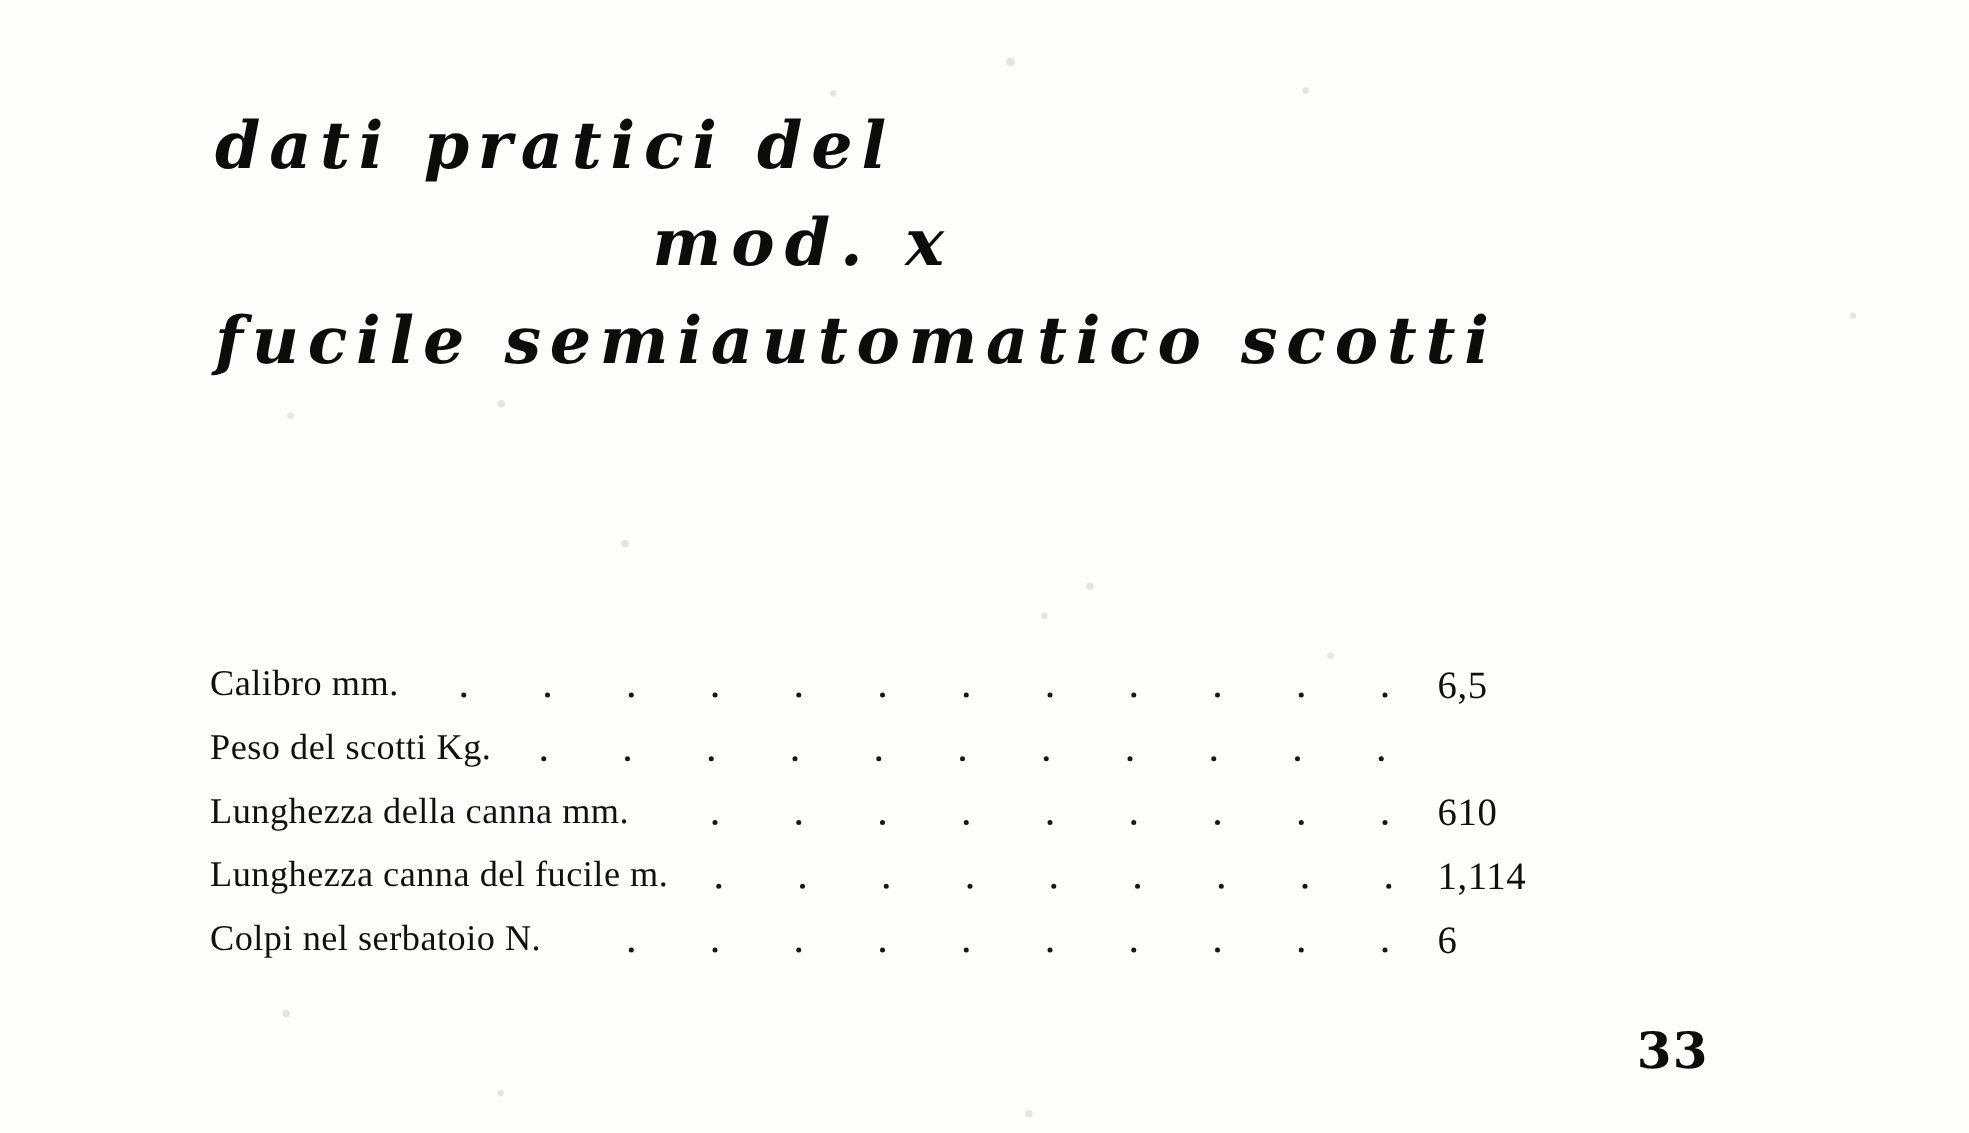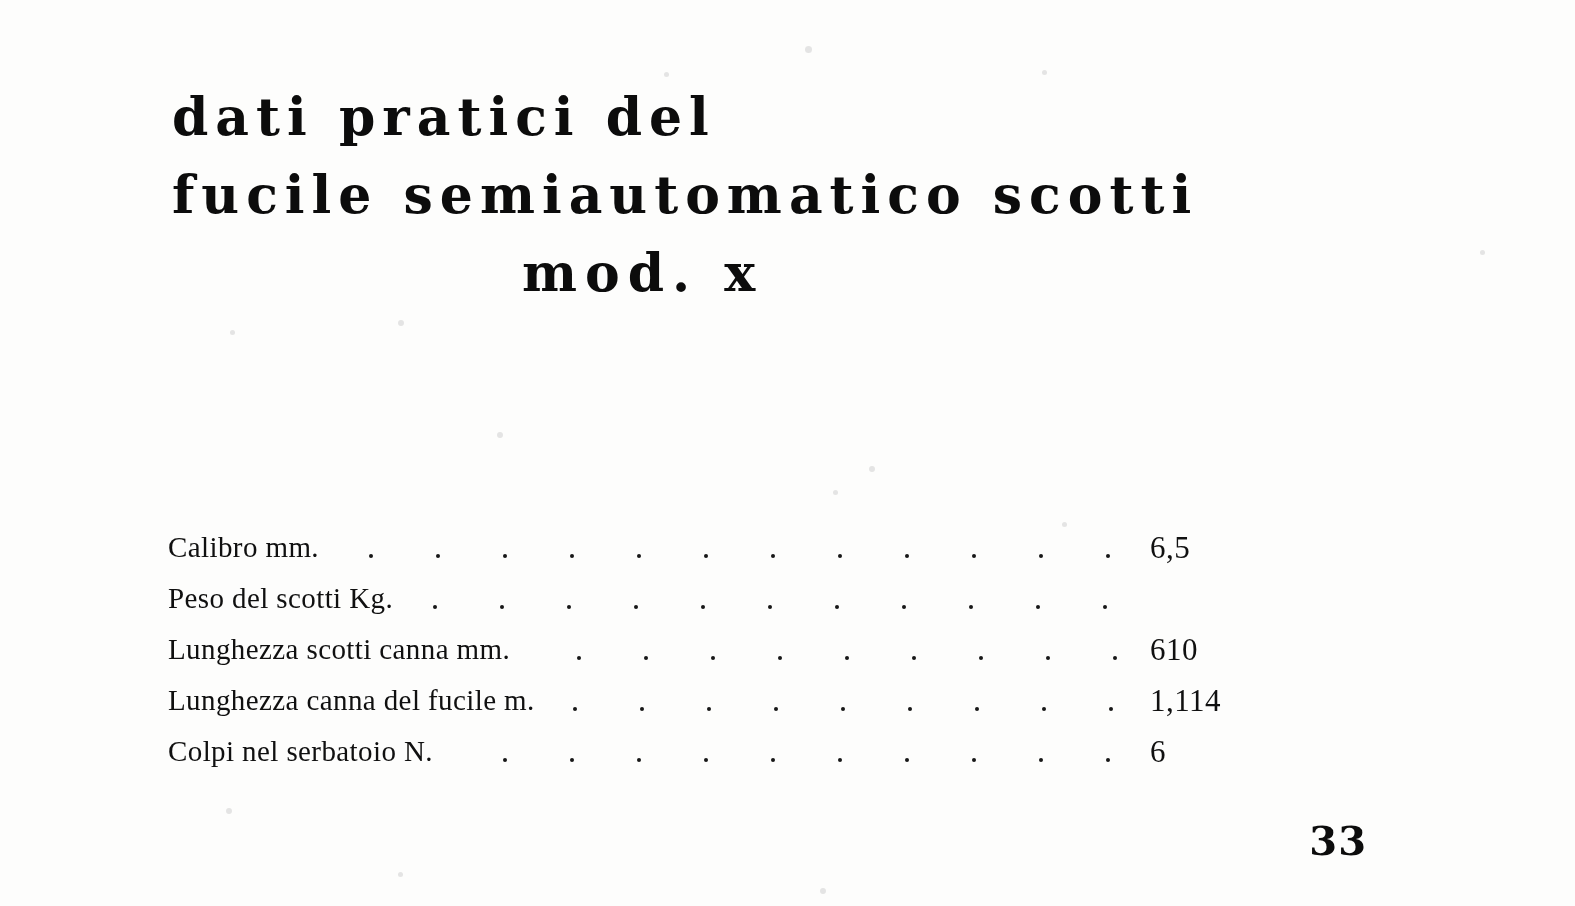--- a/index.html
+++ b/index.html
@@ -39,20 +39,21 @@
     box-sizing: border-box;
   }
   .title-line {
     font-family: "DejaVu Serif", serif;
     font-weight: 700;
     font-size: 52px;
     line-height: 78px;
     letter-spacing: 7px;
     color: #0c0c0c;
     white-space: nowrap;
+    font-style: italic;
   }
   .title-line.l3 {
     padding-left: 350px;
     letter-spacing: 8px;
   }
 
   .spec-table {
     position: absolute;
     left: 168px;
     top: 522px;
@@ -120,22 +121,22 @@
   <div class="speck" style="left:869px; top:466px; width:6px; height:6px;"></div>
   <div class="speck" style="left:833px; top:490px; width:5px; height:5px;"></div>
   <div class="speck" style="left:1062px; top:522px; width:5px; height:5px;"></div>
   <div class="speck" style="left:226px; top:808px; width:6px; height:6px;"></div>
   <div class="speck" style="left:398px; top:872px; width:5px; height:5px;"></div>
   <div class="speck" style="left:820px; top:888px; width:6px; height:6px;"></div>
   <div class="speck" style="left:1480px; top:250px; width:5px; height:5px;"></div>
 
   <div class="title-block">
     <div class="title-line l1">dati pratici del</div>
+    <div class="title-line l3">mod. x</div>
     <div class="title-line l2">fucile semiautomatico scotti</div>
-    <div class="title-line l3">mod. x</div>
   </div>
 
   <div class="spec-table">
 
     <div class="spec-row">
       <span class="spec-label">Calibro mm.</span>
       <span class="spec-dots">
           <span class="dot" style="left: 777px;"></span>
           <span class="dot" style="left: 710px;"></span>
           <span class="dot" style="left: 643px;"></span>
@@ -163,21 +164,21 @@
           <span class="dot" style="left: 365px;"></span>
           <span class="dot" style="left: 298px;"></span>
           <span class="dot" style="left: 231px;"></span>
           <span class="dot" style="left: 164px;"></span>
           <span class="dot" style="left: 97px;"></span>
           <span class="dot" style="left: 30px;"></span>
         </span>
     </div>
 
     <div class="spec-row">
-      <span class="spec-label">Lunghezza scotti canna mm.</span>
+      <span class="spec-label">Lunghezza della canna mm.</span>
       <span class="spec-dots">
           <span class="dot" style="left: 593px;"></span>
           <span class="dot" style="left: 526px;"></span>
           <span class="dot" style="left: 459px;"></span>
           <span class="dot" style="left: 392px;"></span>
           <span class="dot" style="left: 325px;"></span>
           <span class="dot" style="left: 258px;"></span>
           <span class="dot" style="left: 191px;"></span>
           <span class="dot" style="left: 124px;"></span>
           <span class="dot" style="left: 57px;"></span>

